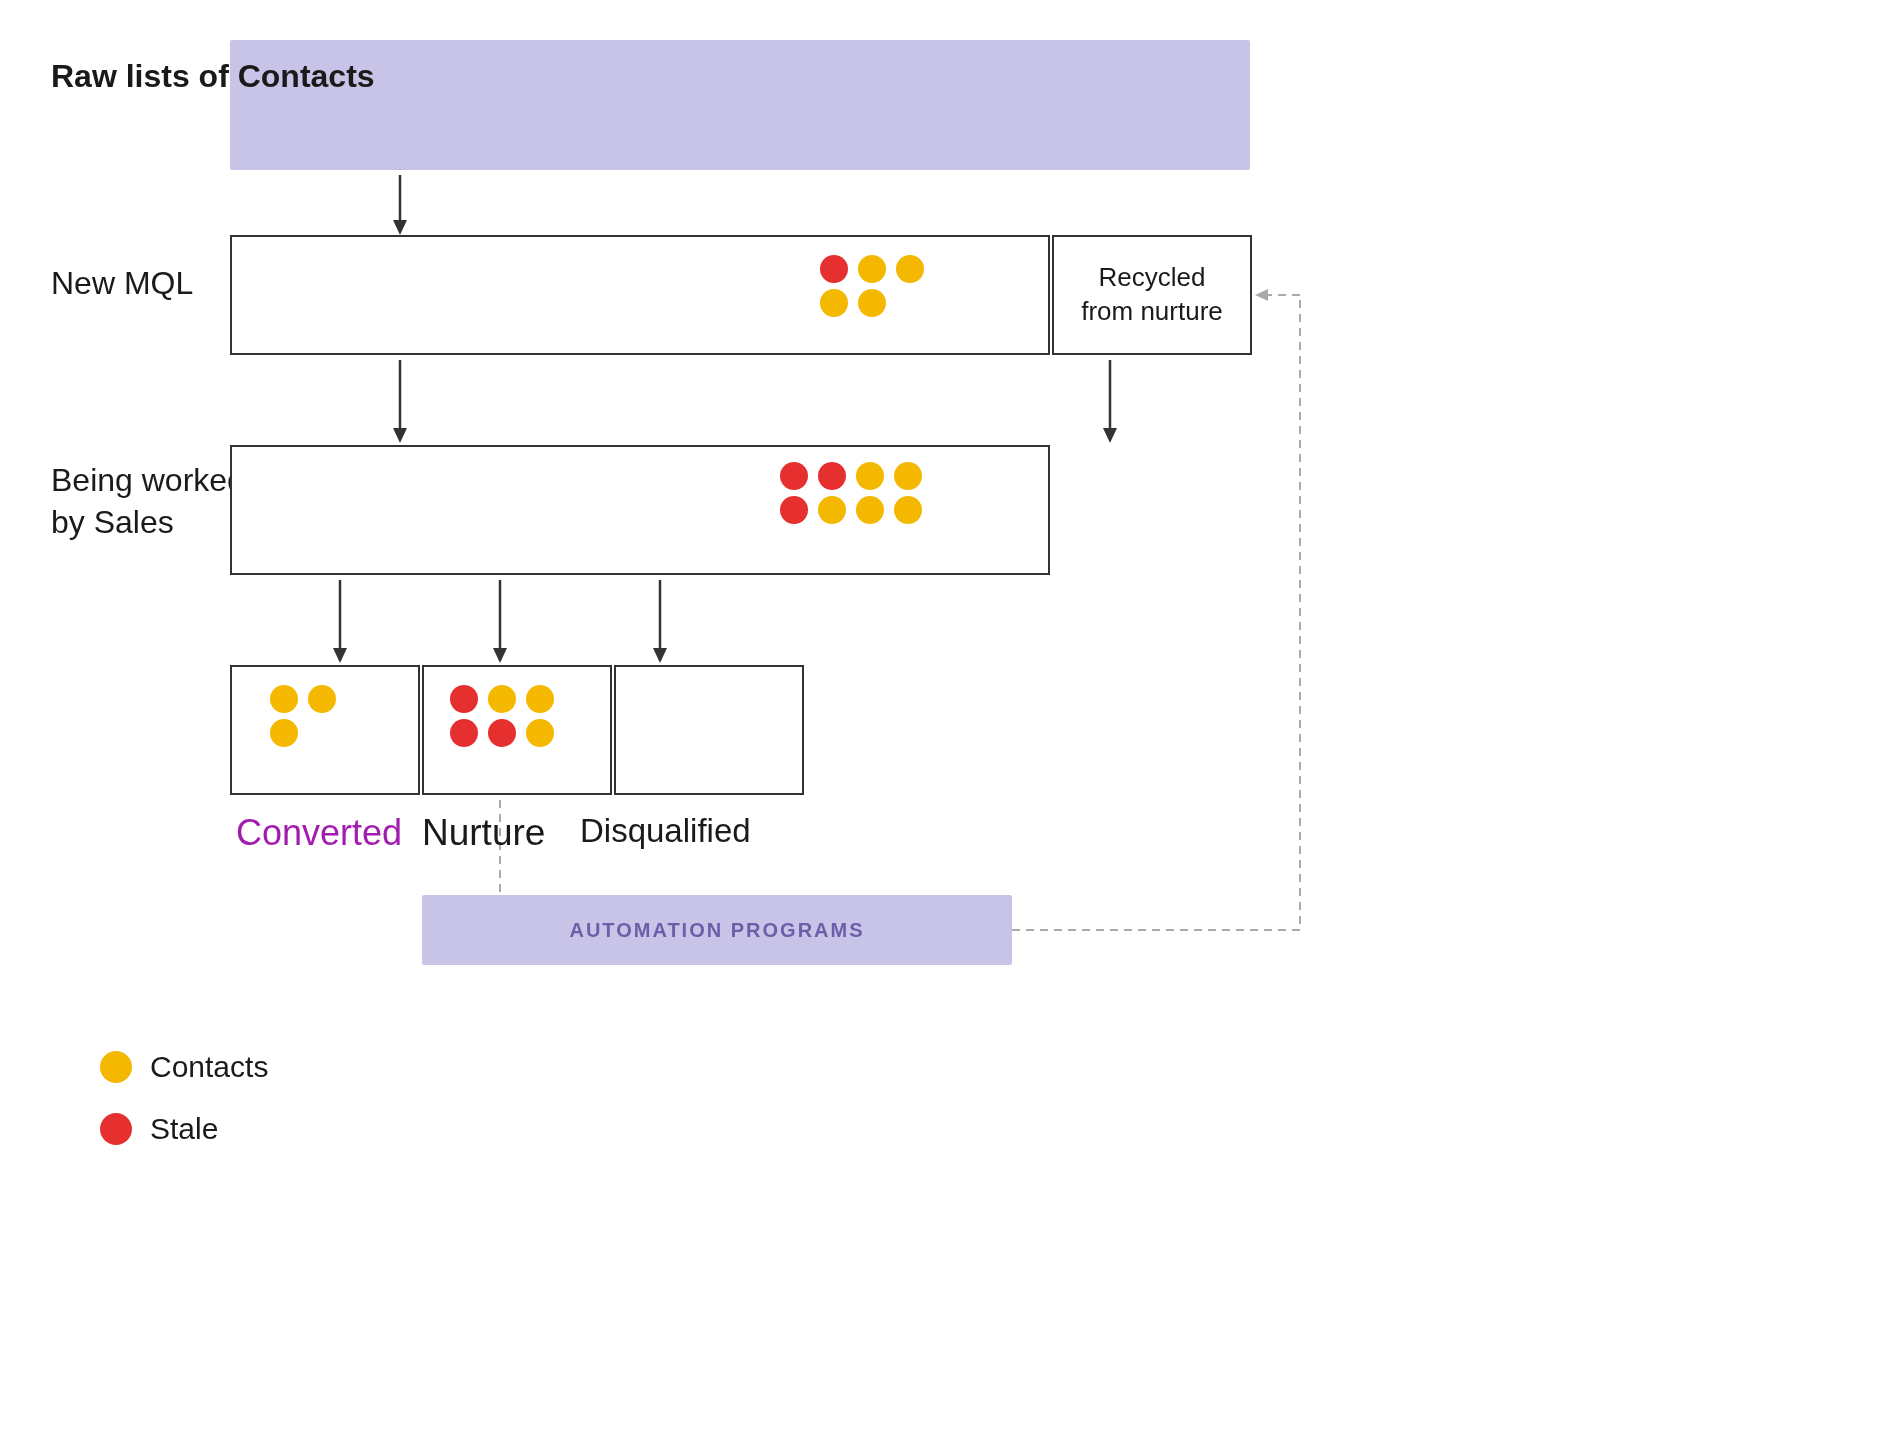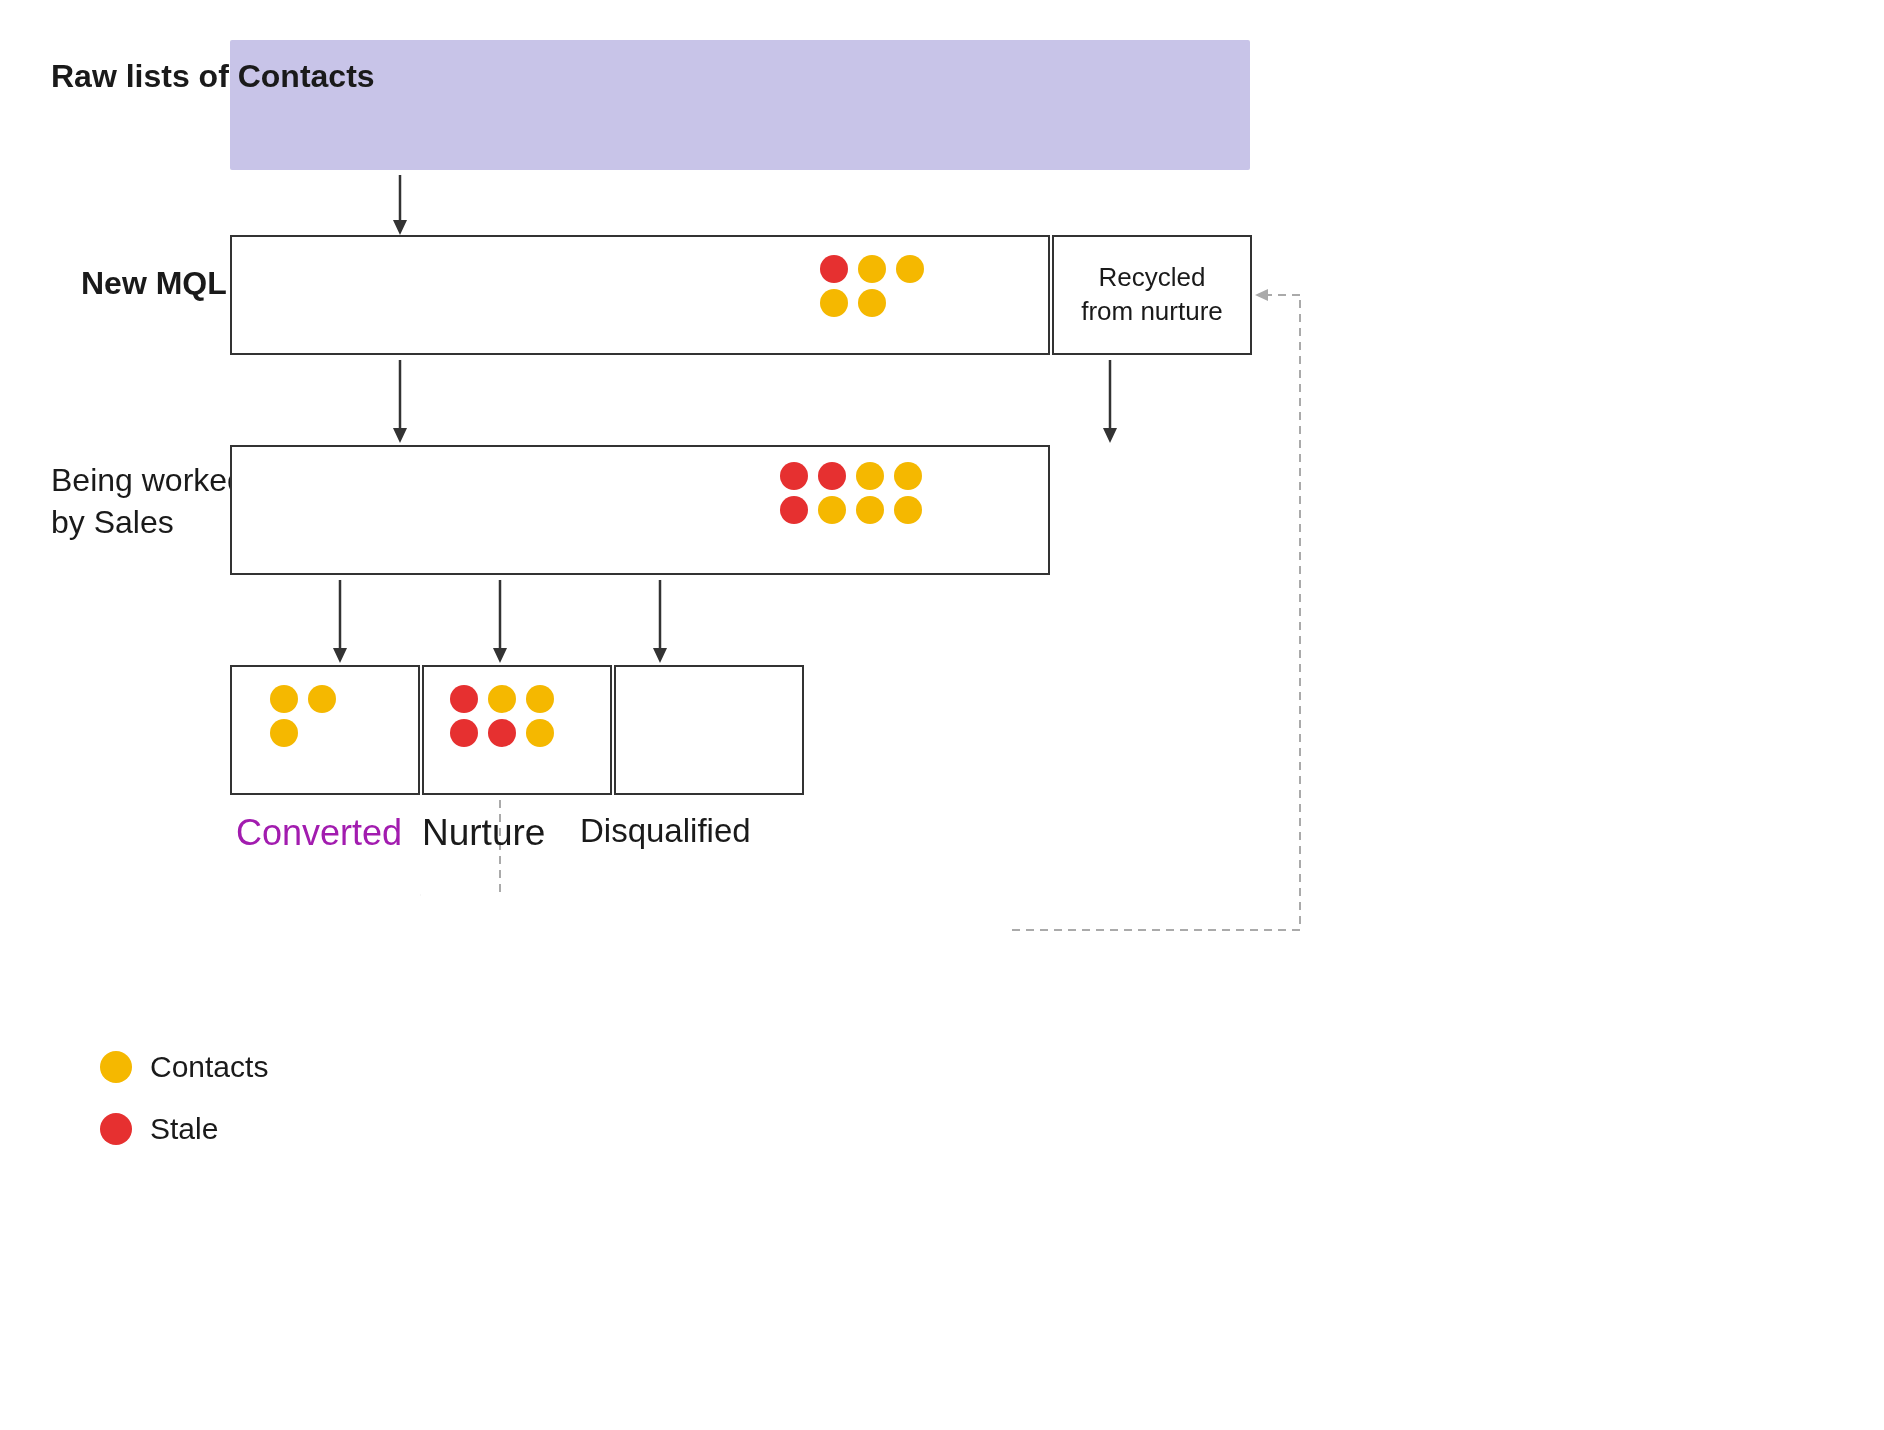--- a/index.html
+++ b/index.html
@@ -40,22 +40,21 @@
       border-radius: 2px;
     }
 
     
     .label-new-mql {
       position: absolute;
       top: 265px;
       left: 51px;
       font-size: 32px;
       color: #1a1a1a;
-      font-weight: 700;
-      margin-left: 30px;
+      font-weight: 400;
     }
 
     
     .box-new-mql {
       position: absolute;
       top: 235px;
       left: 230px;
       width: 820px;
       height: 120px;
       border: 2px solid #333;
@@ -384,20 +383,23 @@
       <div class="dot dot-red"></div>
       <div class="dot dot-red"></div>
       <div class="dot dot-yellow"></div>
     </div>
   </div>
 
   <div class="label-converted">Converted</div>
   <div class="label-nurture">Nurture</div>
   <div class="label-disqualified">Disqualified</div>
 
+  <div class="box-automation">
+    <span class="label-automation">AUTOMATION PROGRAMS</span>
+  </div>
 
   <div class="legend">
     <div class="legend-item">
       <div class="legend-dot dot-yellow"></div>
       <span class="legend-label">Contacts</span>
     </div>
     <div class="legend-item">
       <div class="legend-dot dot-red"></div>
       <span class="legend-label">Stale</span>
     </div>

